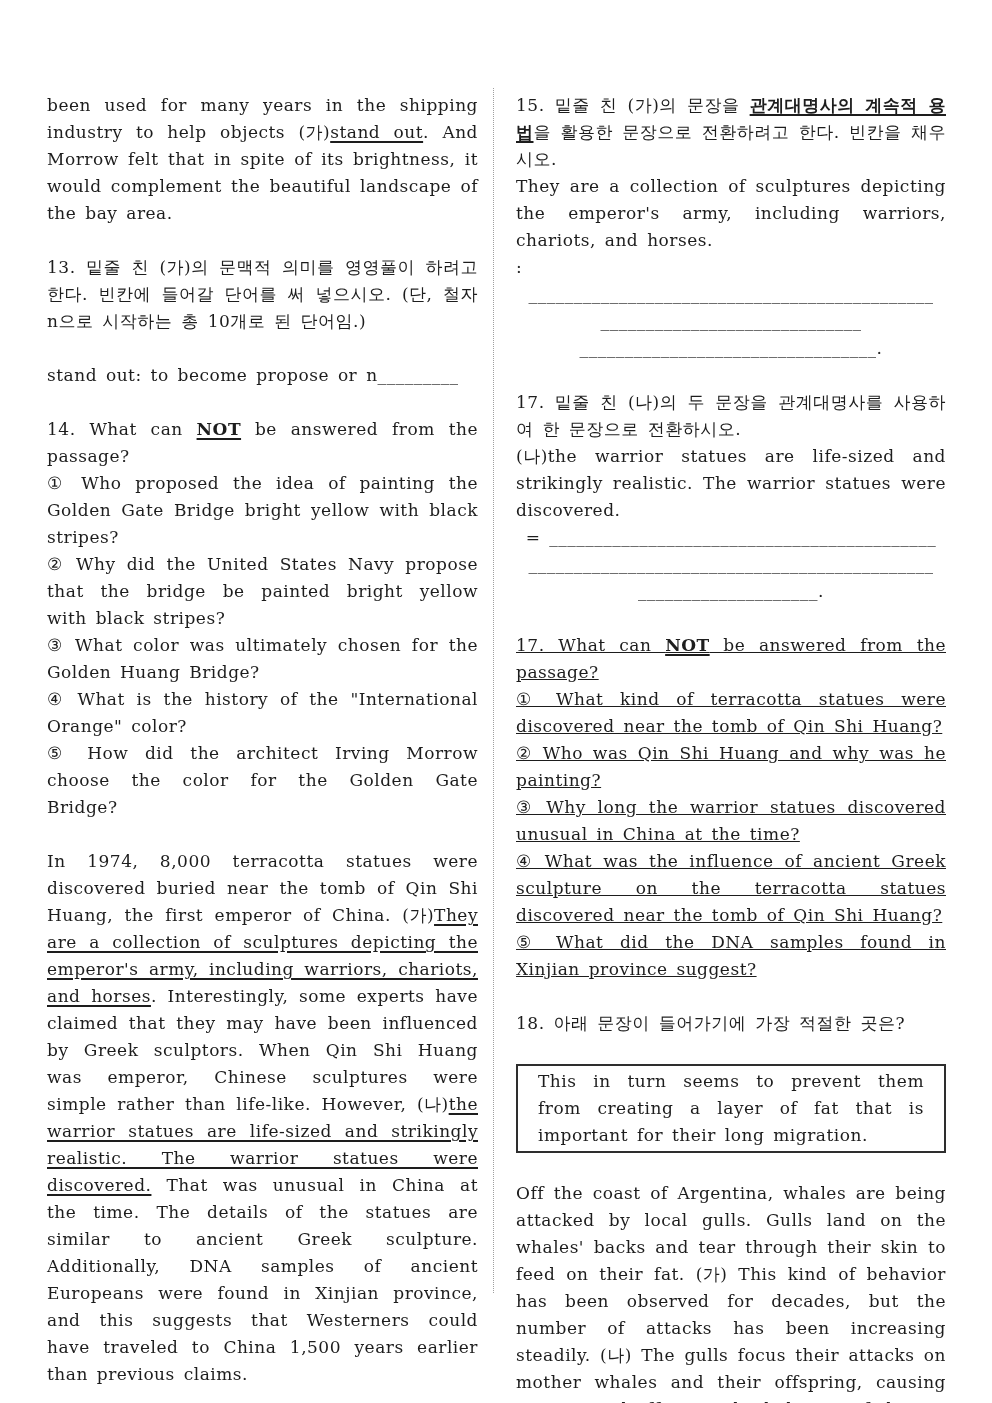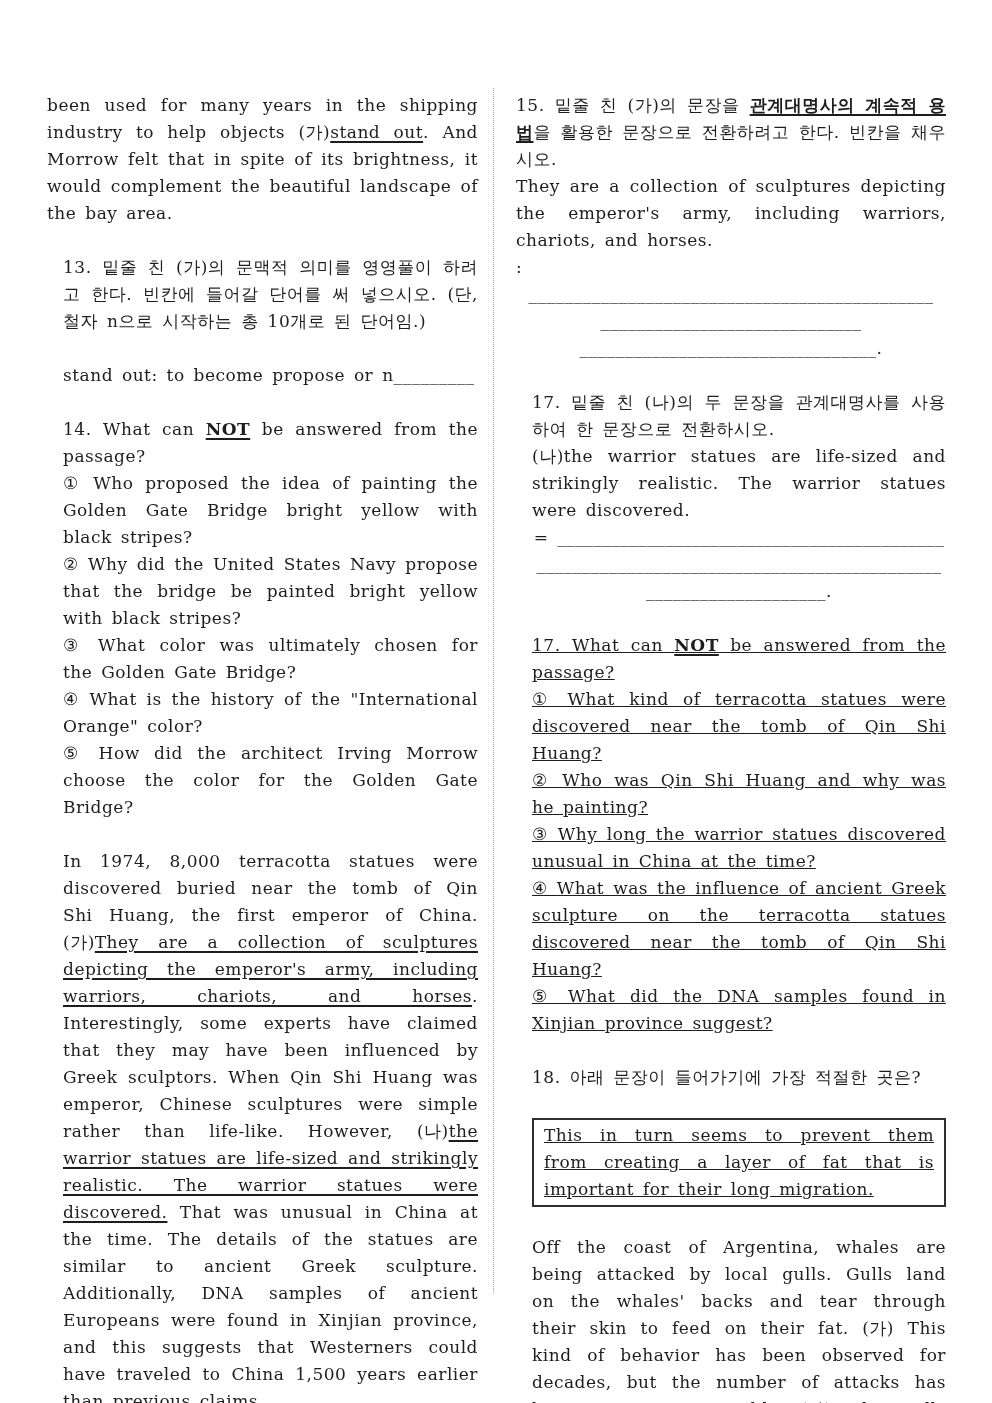--- a/index.html
+++ b/index.html
@@ -19,24 +19,24 @@
     position:absolute;left:493px;top:88px;height:1205px;width:0;
     border-left:1px dotted var(--divider);
   }
   .col{position:absolute;top:92px;}
   .col-left{left:47px;width:431px;}
   .col-right{left:516px;width:430px;}
   .col p{
     margin:0;font-size:17px;line-height:27px;text-align:justify;
     letter-spacing:0.5px;word-spacing:3px;
   }
-  .col > .block + .block{margin-top:27px;margin-left:16px;}
+  .col > .block + .block{margin-top:27px;}
   .block[data-name="question-17"]{margin-top:53px;text-decoration:underline;}
   .block[data-name="insert-sentence-box"]{
-    margin-top:3px;border:2px solid var(--box-border);padding:2px 10px;text-decoration:underline;
+    margin-top:3px;border:2px solid var(--box-border);padding:2px 20px;
   }
   .block[data-name="passage-18"]{margin-top:25px;}
   span.u{text-decoration:underline;text-underline-offset:3px;text-decoration-thickness:1.5px;}
   span.bu{font-weight:bold;text-decoration:underline;text-underline-offset:3px;text-decoration-thickness:1.5px;}
   p[data-name="blank-line"]{text-align:center;white-space:nowrap;overflow:hidden;}
 </style>
 </head>
 <body>
 
 <div class="page" data-name="exam-document-page">
@@ -48,21 +48,21 @@
       <div class="block" data-name="question-13">
         <p data-name="question-title"><span data-name="text-run">13. 밑줄 친 (가)의 문맥적 의미를 영영풀이 하려고 한다. 빈칸에 들어갈 단어를 써 넣으시오. (단, 철자 n으로 시작하는 총 10개로 된 단어임.)</span></p>
       </div>
       <div class="block" data-name="answer-13-definition">
         <p data-name="answer-line"><span data-name="text-run">stand out: to become propose or n_________</span></p>
       </div>
       <div class="block" data-name="question-14">
         <p data-name="question-title"><span data-name="text-run">14. What can </span><span class="bu" data-name="bold-underlined-text">NOT</span><span data-name="text-run"> be answered from the passage?</span></p>
         <p data-name="option-1"><span data-name="text-run">① Who proposed the idea of painting the Golden Gate Bridge bright yellow with black stripes?</span></p>
         <p data-name="option-2"><span data-name="text-run">② Why did the United States Navy propose that the bridge be painted bright yellow with black stripes?</span></p>
-        <p data-name="option-3"><span data-name="text-run">③ What color was ultimately chosen for the Golden Gate Bridge?</span></p>
+        <p data-name="option-3"><span data-name="text-run">③ What color was ultimately chosen for the Golden Huang Bridge?</span></p>
         <p data-name="option-4"><span data-name="text-run">④ What is the history of the "International Orange" color?</span></p>
         <p data-name="option-5"><span data-name="text-run">⑤ How did the architect Irving Morrow choose the color for the Golden Gate Bridge?</span></p>
       </div>
       <div class="block" data-name="passage-15-17">
         <p data-name="passage-text"><span data-name="text-run">In 1974, 8,000 terracotta statues were discovered buried near the tomb of Qin Shi Huang, the first emperor of China. (가)</span><span class="u" data-name="underlined-text">They are a collection of sculptures depicting the emperor's army, including warriors, chariots, and horses</span><span data-name="text-run">. Interestingly, some experts have claimed that they may have been influenced by Greek sculptors. When Qin Shi Huang was emperor, Chinese sculptures were simple rather than life-like. However, (나)</span><span class="u" data-name="underlined-text">the warrior statues are life-sized and strikingly realistic. The warrior statues were discovered.</span><span data-name="text-run"> That was unusual in China at the time. The details of the statues are similar to ancient Greek sculpture. Additionally, DNA samples of ancient Europeans were found in Xinjian province, and this suggests that Westerners could have traveled to China 1,500 years earlier than previous claims.</span></p>
       </div>
     </div>
   <div class="col col-right" id="col-right" data-name="right-column">
       <div class="block" data-name="question-15">
         <p data-name="question-title"><span data-name="text-run">15. 밑줄 친 (가)의 문장을 </span><span class="bu" data-name="bold-underlined-text">관계대명사의 계속적 용법</span><span data-name="text-run">을 활용한 문장으로 전환하려고 한다. 빈칸을 채우시오.</span></p>

